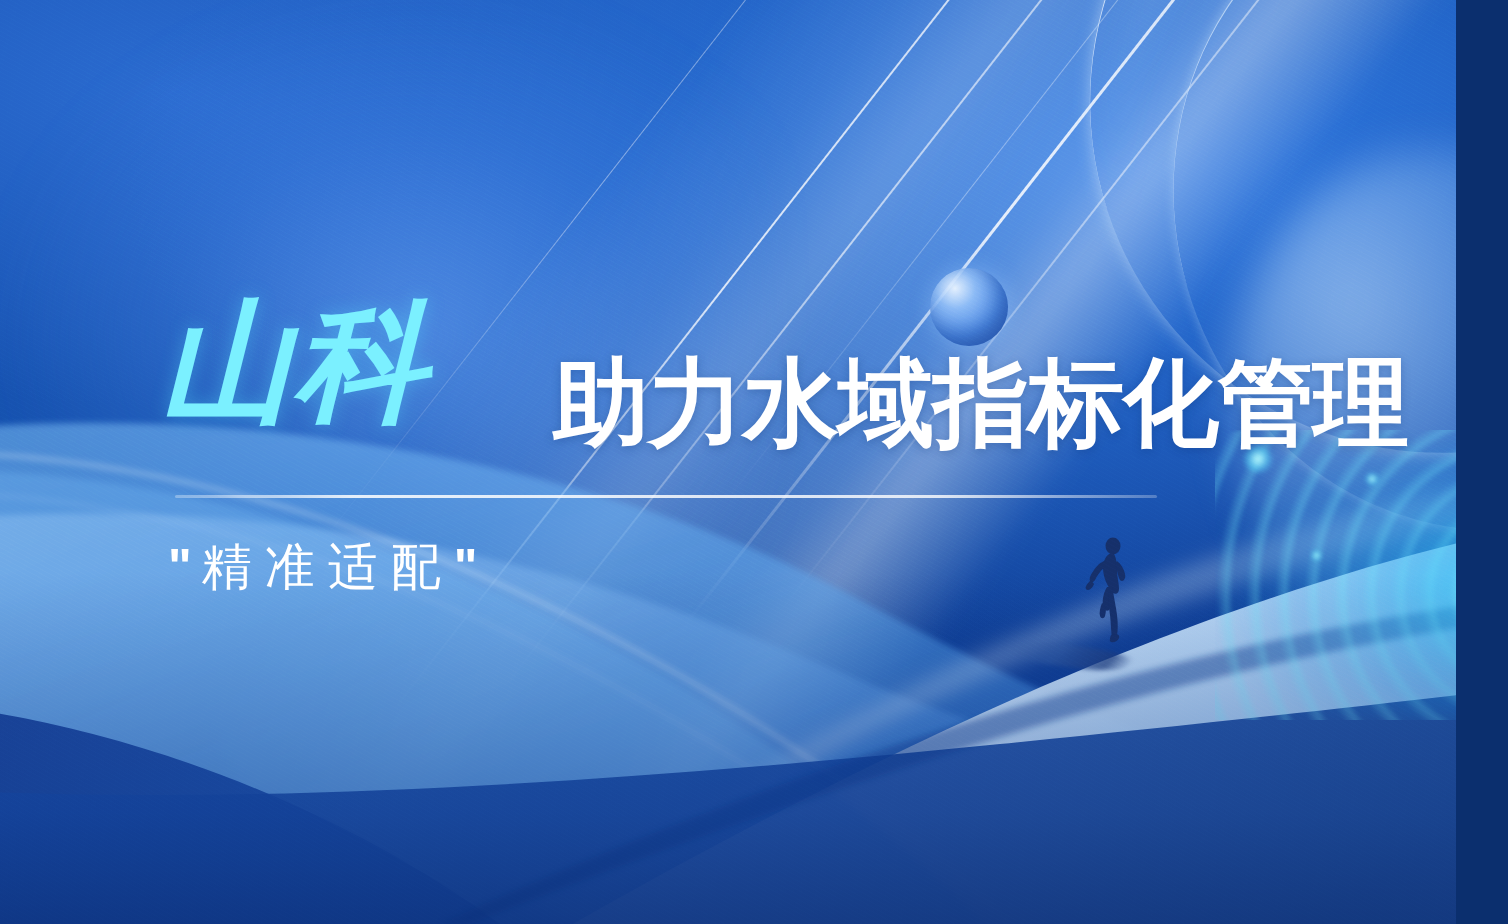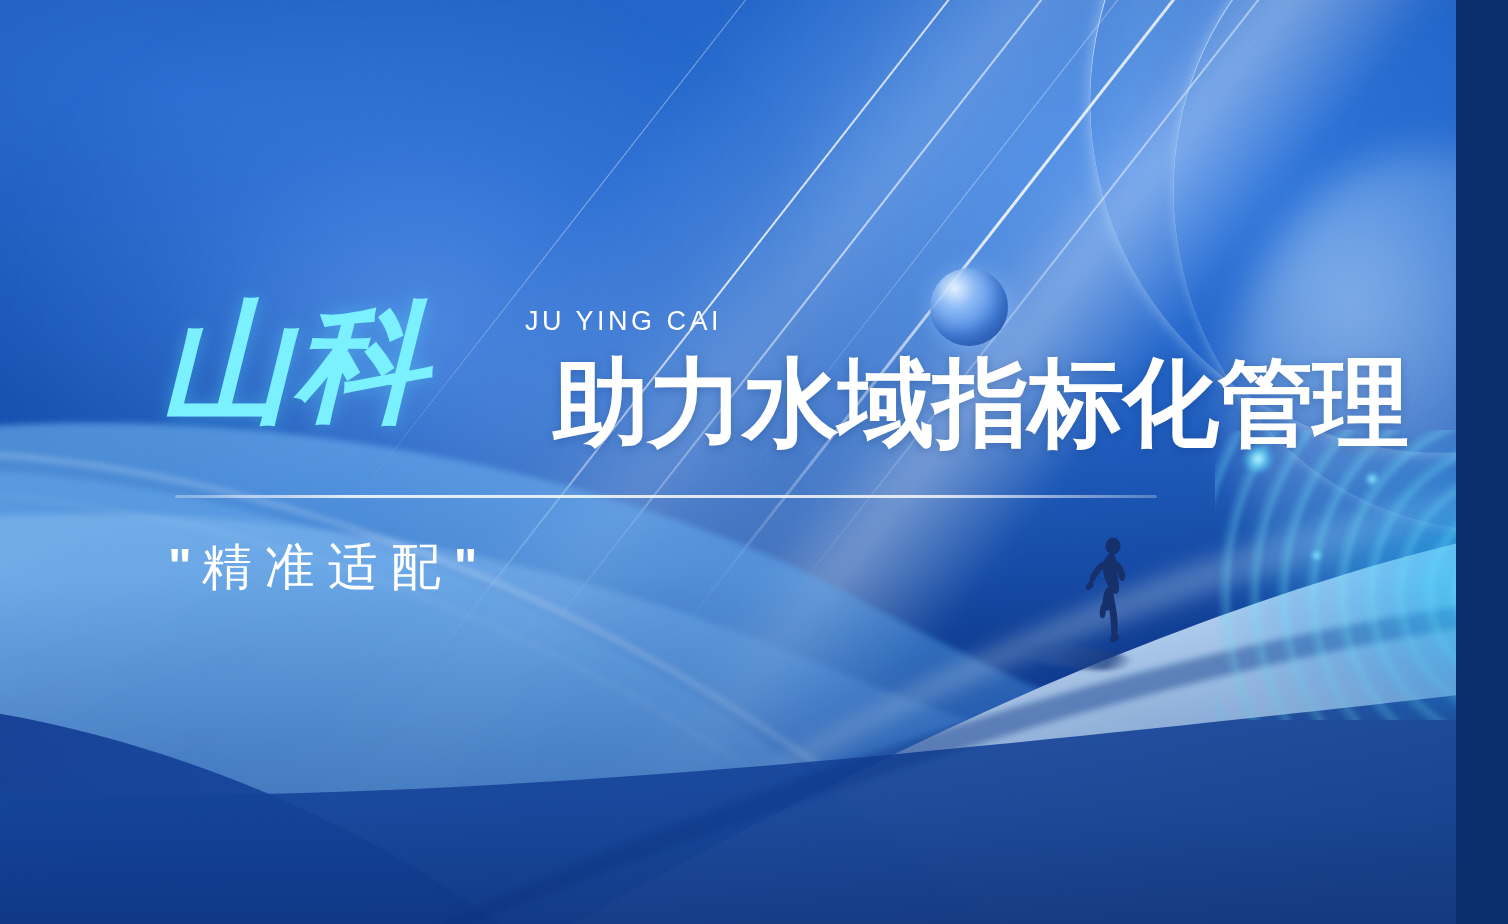--- a/index.html
+++ b/index.html
@@ -379,21 +379,20 @@
     </svg>
   </div>
 
   <div id="texture"></div>
   <div id="vignette"></div>
 
   <div id="content">
 
     <div id="brand-name">山科</div>
 
-    <div id="brand-pinyin">JU YING CAI</div>
 
     <div id="headline">助力水域指标化管理</div>
 
     <div id="divider"></div>
 
     <div id="tagline"><span class="q">"</span><span>精准适配</span><span class="q">"</span></div>
 
   </div>
 </div>
 

